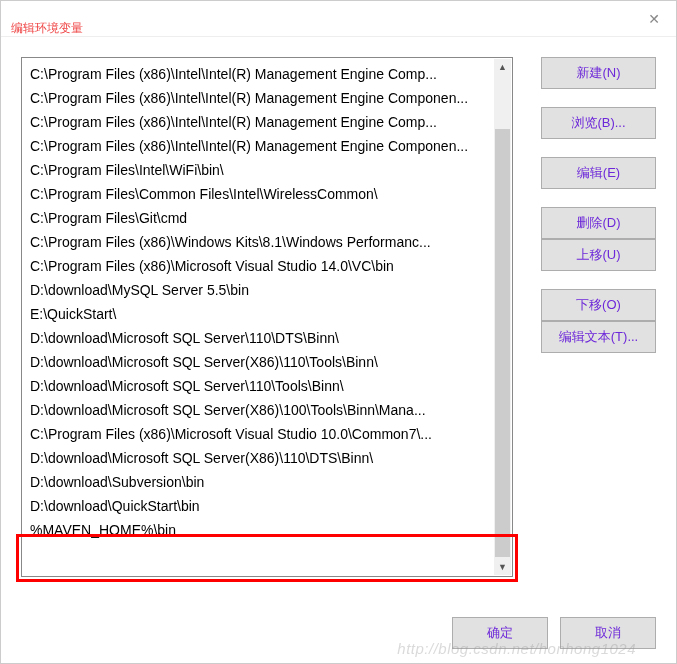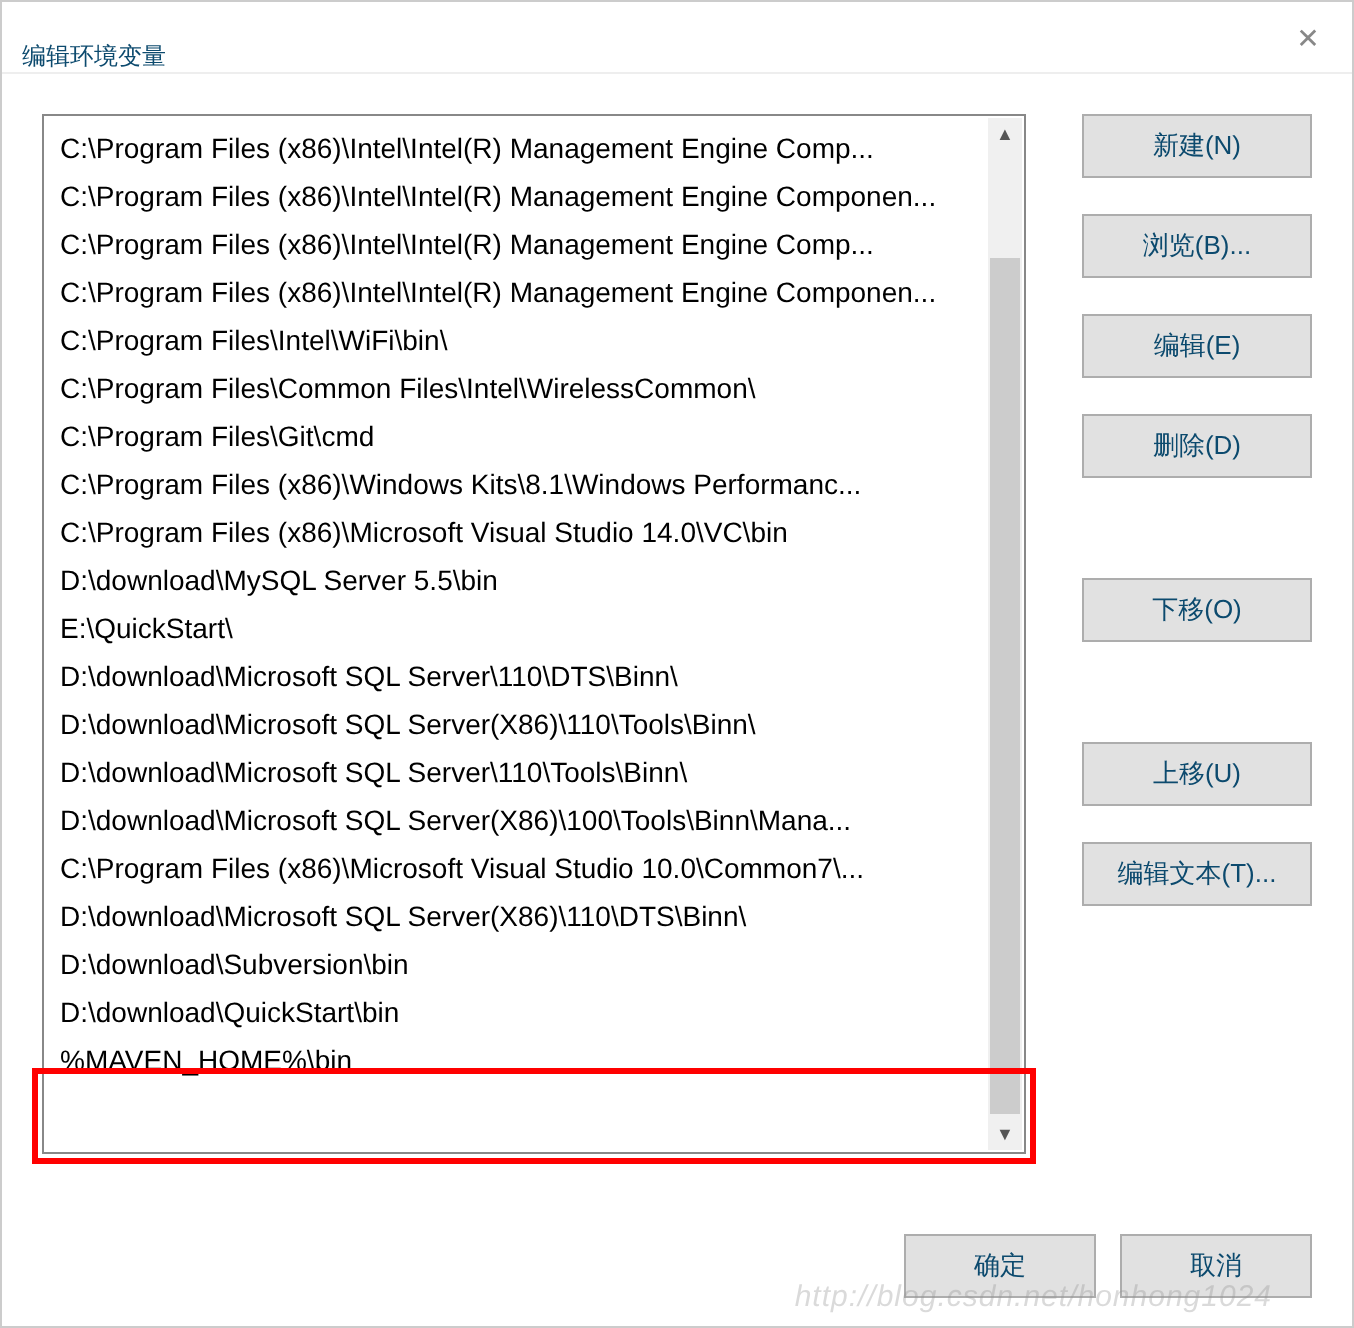--- a/index.html
+++ b/index.html
@@ -18,21 +18,21 @@
     .titlebar {
       height: 36px;
       display: flex;
       align-items: center;
       justify-content: space-between;
       padding: 0 12px 0 10px;
       border-bottom: 1px solid #eee;
     }
     .titlebar-text {
       font-size: 12px;
-      color: #0c4a6e;
+      color: #ef4444;
       margin-top: 20px;
     }
     .close-icon {
       font-size: 14px;
       color: #888;
       cursor: pointer;
       width: 20px;
       text-align: center;
     }
     .content {
@@ -101,30 +101,30 @@
     }
     .button-col {
       display: flex;
       flex-direction: column;
       width: 115px;
       gap: 0;
     }
     .btn {
       height: 32px;
       font-size: 13px;
-      color: #0c4a6e;
+      color: #6d28d9;
       background: #e1e1e1;
       border: 1px solid #adadad;
       cursor: pointer;
       display: flex;
       align-items: center;
       justify-content: center;
     }
     .gap-small { margin-bottom: 18px; }
-    .gap-large { margin-bottom: 50px; }
+    .gap-large { }
     .footer {
       position: absolute;
       bottom: 14px;
       right: 20px;
       display: flex;
       gap: 12px;
     }
     .footer .btn {
       width: 96px;
     }
@@ -179,22 +179,22 @@
       </div>
     </div>
     <div class="highlight-box"></div>
   </div>
 
   <div class="button-col">
     <button class="btn gap-small">新建(N)</button>
     <button class="btn gap-small">浏览(B)...</button>
     <button class="btn gap-small">编辑(E)</button>
     <button class="btn gap-large">删除(D)</button>
+    <button class="btn gap-small">上移(U)</button>
     <button class="btn gap-large">下移(O)</button>
-    <button class="btn gap-small">上移(U)</button>
     <button class="btn">编辑文本(T)...</button>
   </div>
 </div>
 
 <div class="footer">
   <button class="btn">确定</button>
   <button class="btn">取消</button>
 </div>
 
 <div class="watermark">http://blog.csdn.net/honhong1024</div>

